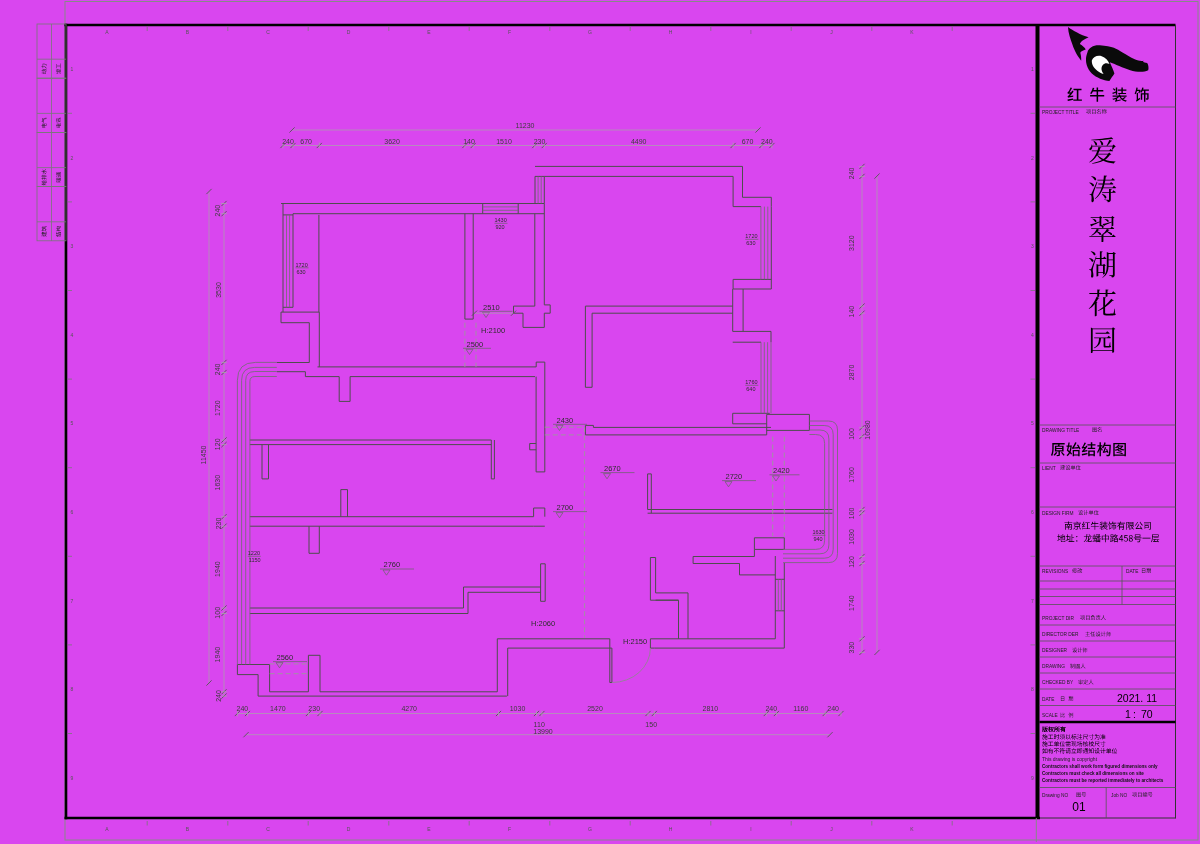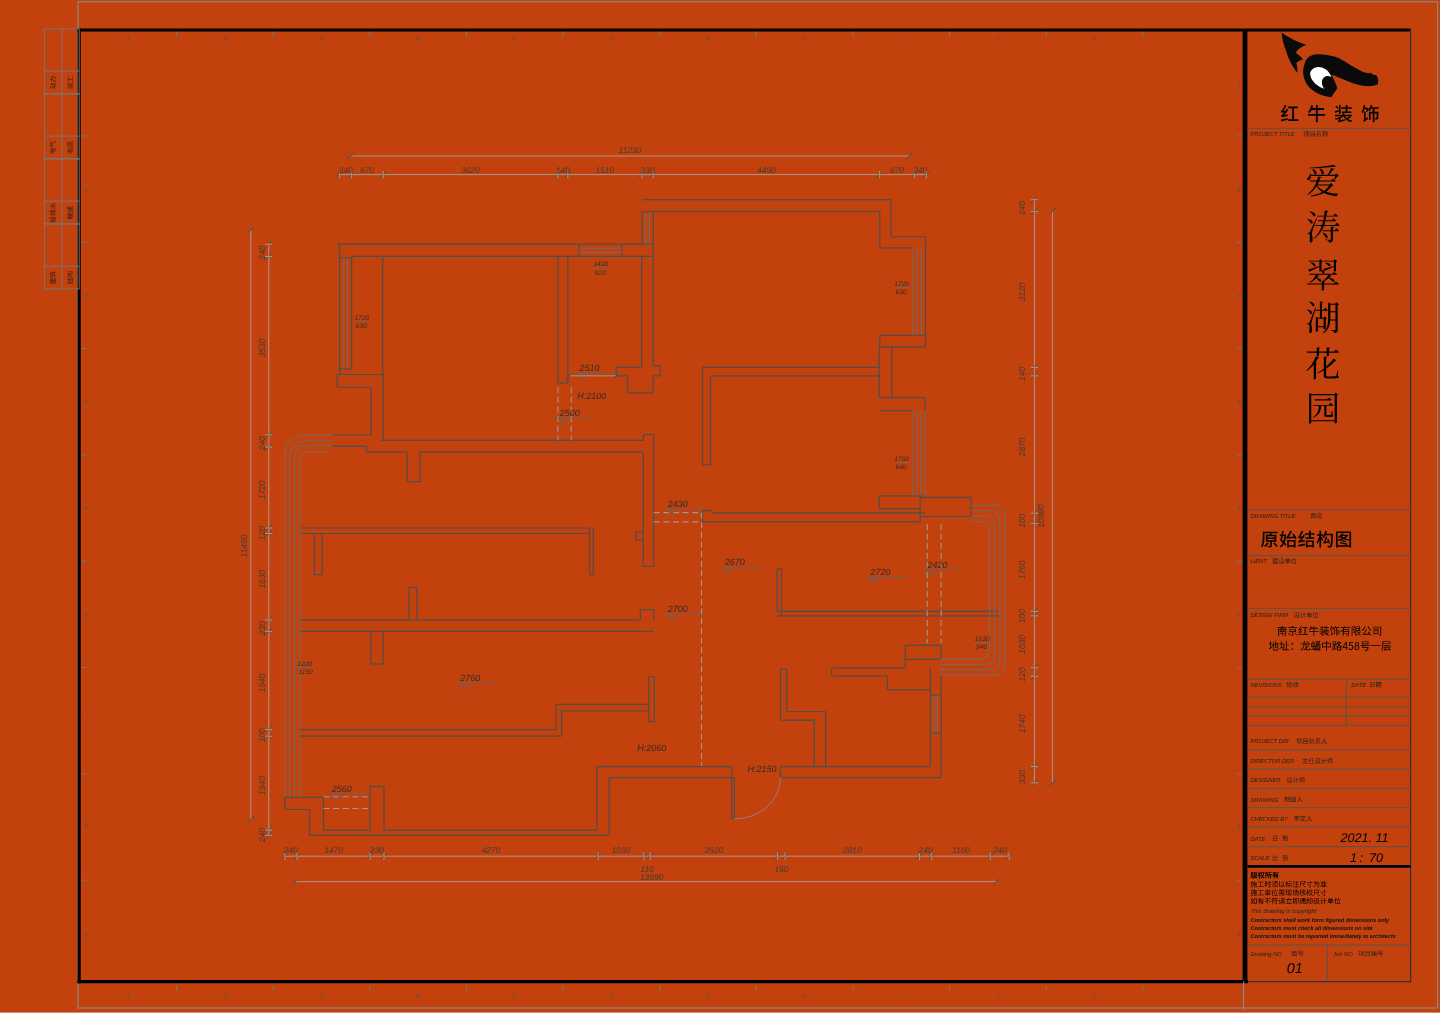--- a/index.html
+++ b/index.html
@@ -1,15 +1,15 @@
 <!DOCTYPE html>
 <html><head><meta charset="utf-8">
 <style>
 html,body{margin:0;padding:0;background:#fff;}
-#sheet{position:relative;width:1200px;height:844px;background:#c2410c;overflow:hidden;font-style:italic;}
+#sheet{position:relative;width:1200px;height:844px;background:#d946ef;overflow:hidden;}
 svg text{font-family:"Liberation Sans",sans-serif;-webkit-font-smoothing:antialiased;}
 *{-webkit-font-smoothing:antialiased;}
 .w{stroke:#4e4e4e;stroke-width:1;}
 .win{stroke:#6e6e6e;stroke-width:0.8;fill:none;}
 .arc{stroke:#8a8a8a;stroke-width:0.8;fill:none;}
 .dim{stroke:#a8a8a8;stroke-width:0.7;}
 .tk{stroke:#555;stroke-width:0.9;}
 .dash{stroke:#9a9a9a;stroke-width:0.9;stroke-dasharray:5 3;}
 .dt{fill:#3c3c3c;}
 .lab{fill:#2e2e2e;}

